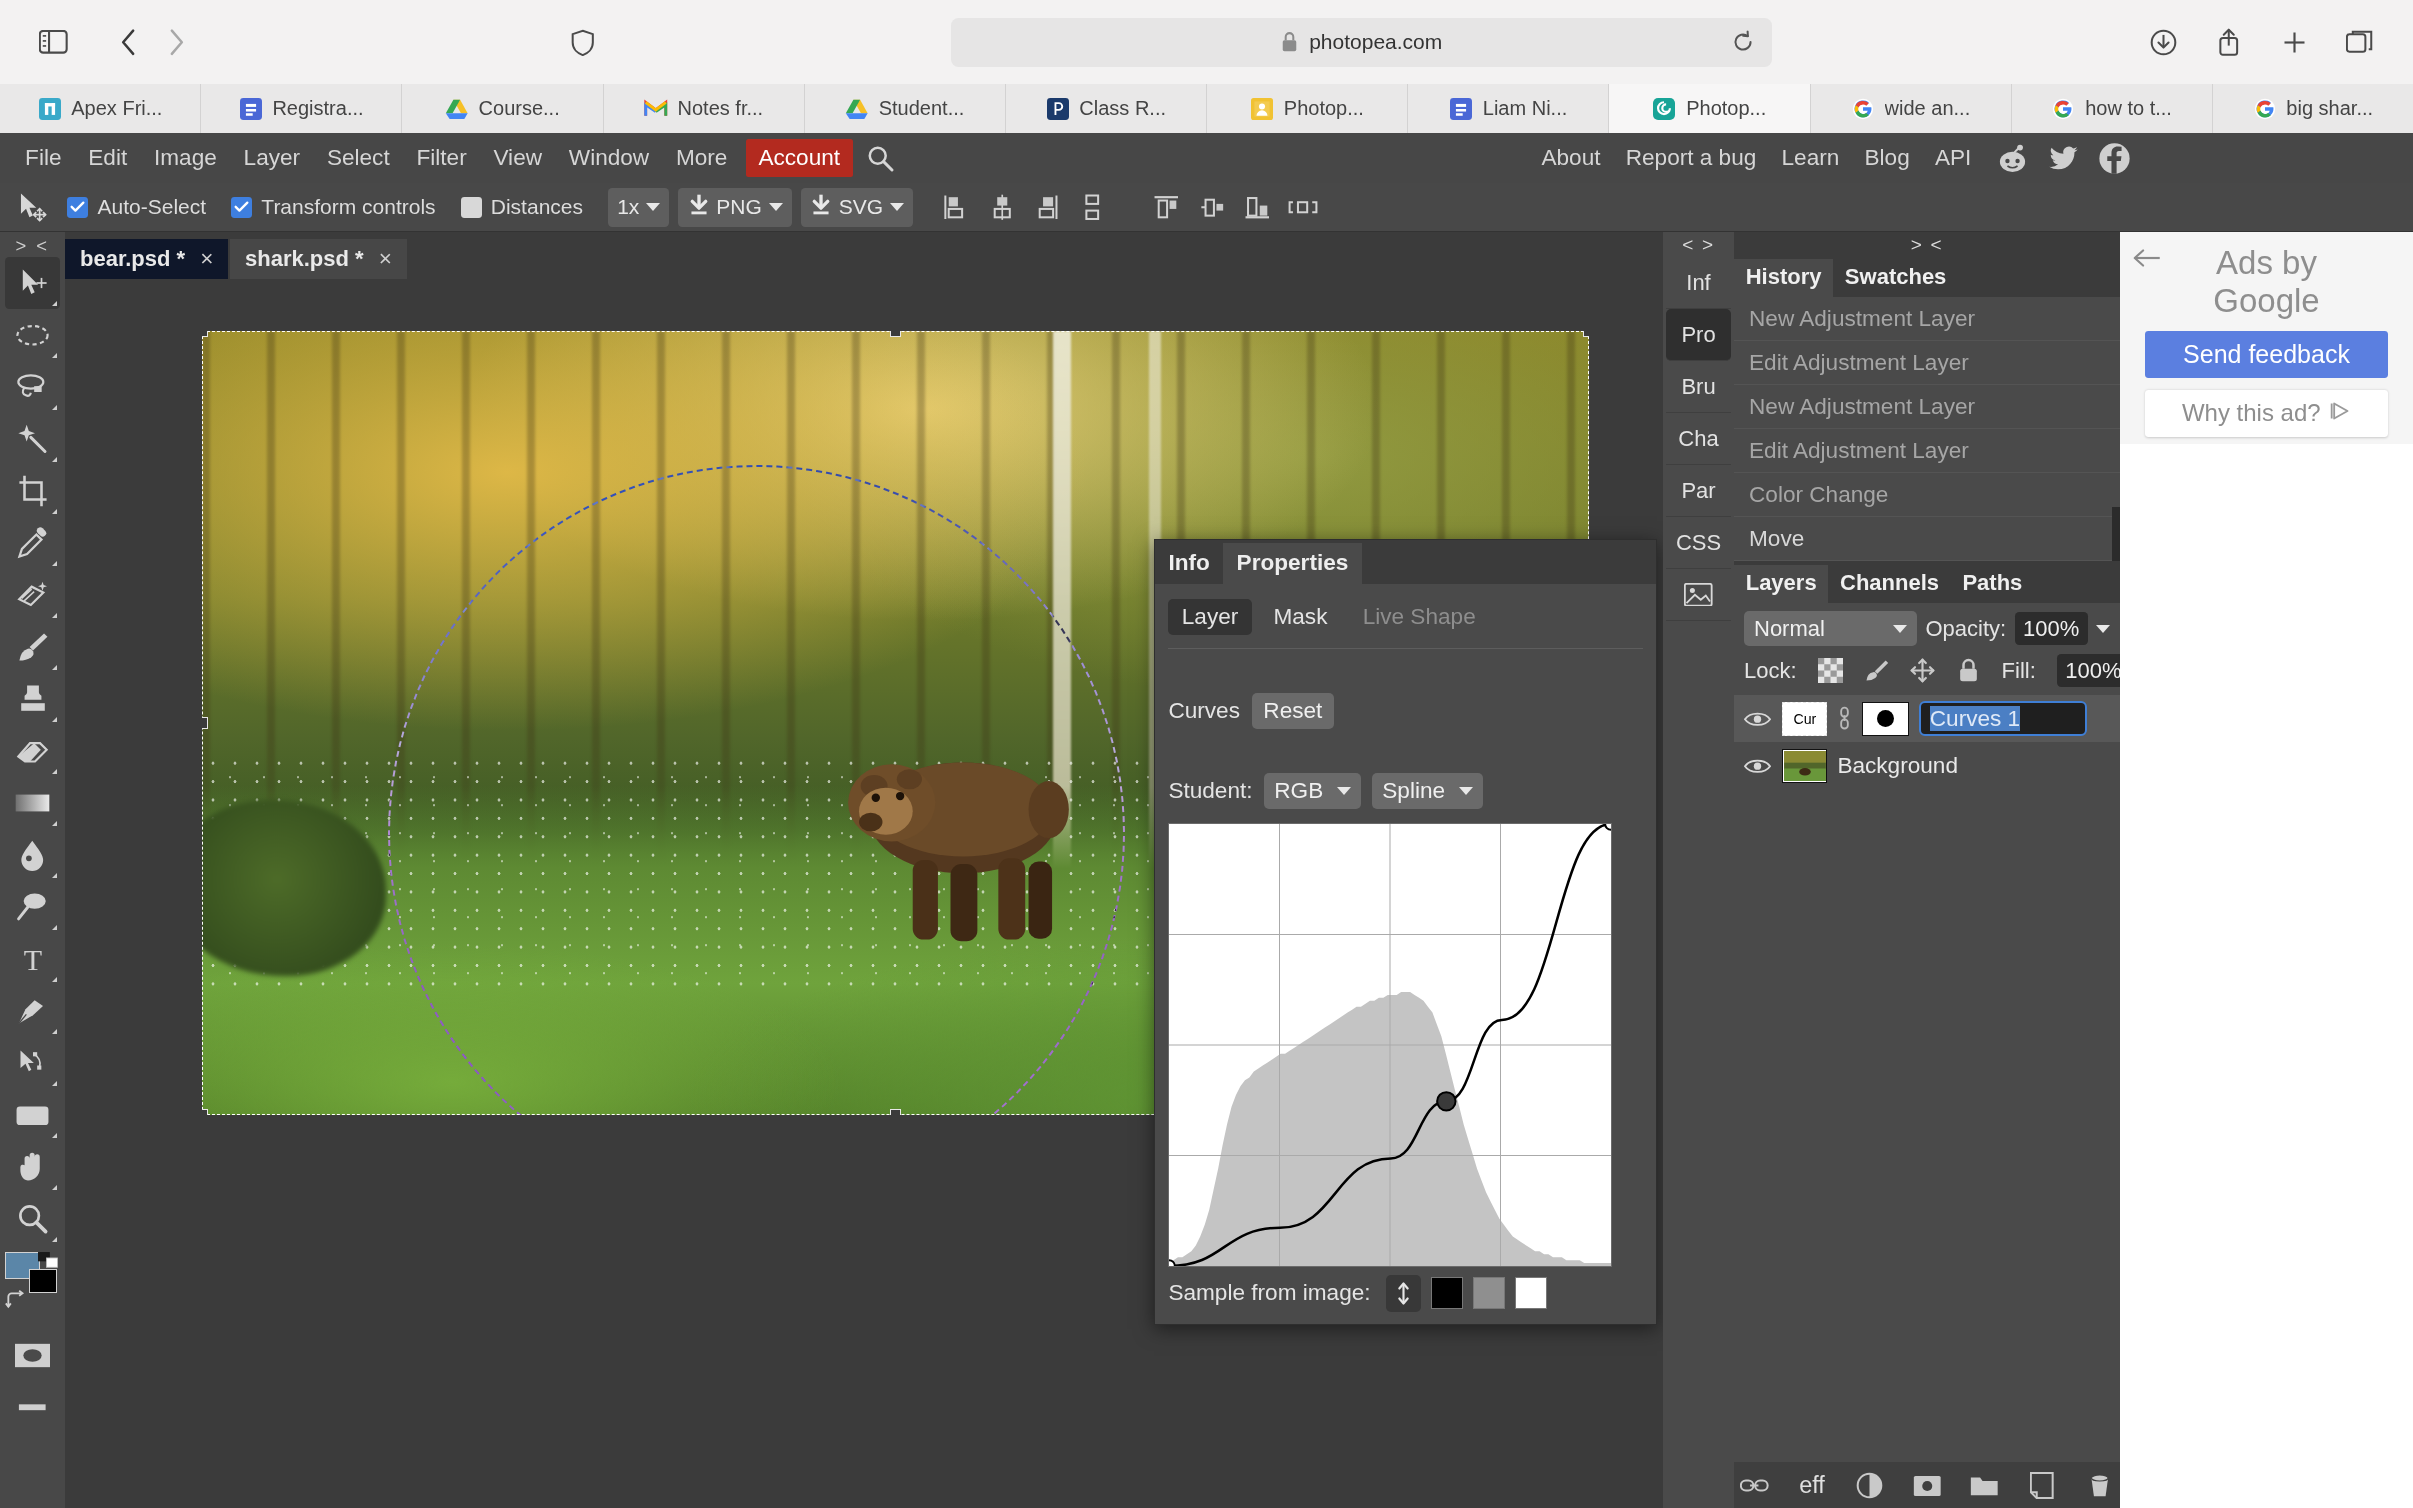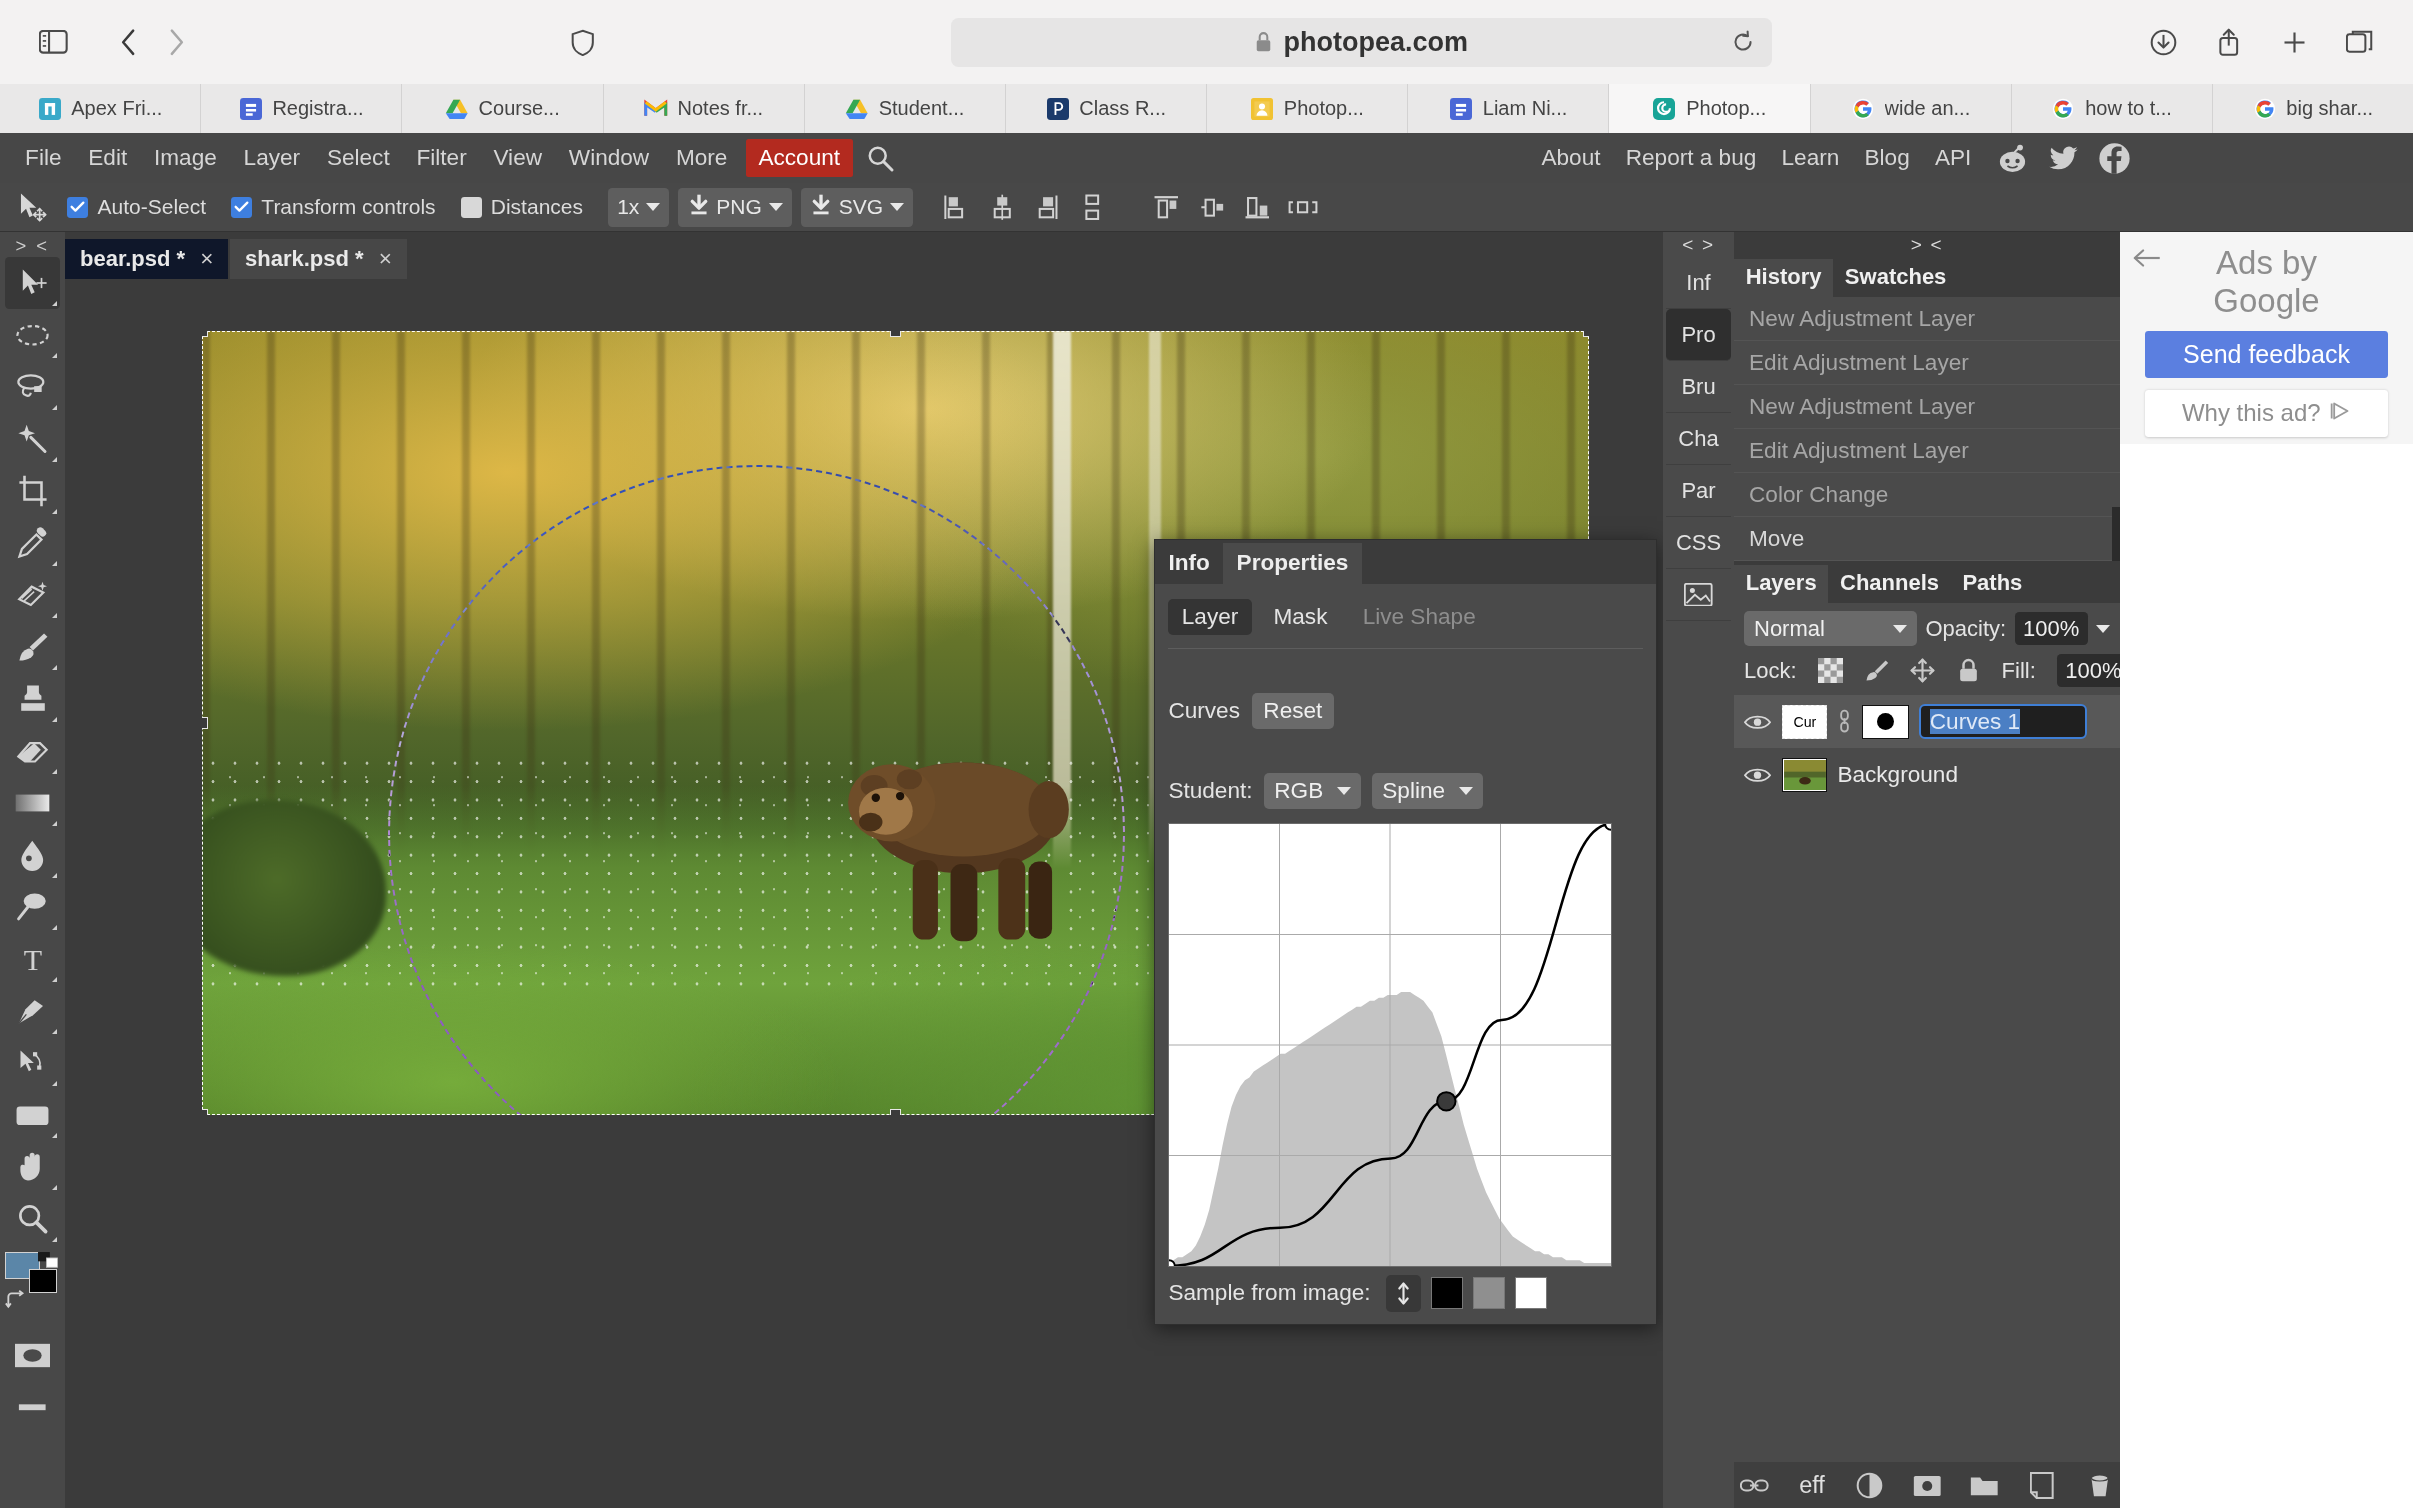--- a/index.html
+++ b/index.html
@@ -14,21 +14,21 @@
   #browser-toolbar {
     height:84px; display:flex; align-items:center; padding:0 30px; gap:0;
   }
   .bt-icon { width:47px; height:47px; display:flex; align-items:center; justify-content:center; color:#4a4a4a; }
   .bt-icon svg { display:block; }
   .nav-gap { width:28.5px; }
   #url-wrap { flex:1; display:flex; justify-content:center; }
   #url-bar {
     width:821px; height:49px; background:#e6e5e5; border-radius:7.5px;
     display:flex; align-items:center; justify-content:center; position:relative;
-    color:#333; font-size:27px;font-weight:bold;
+    color:#333; font-size:21px;
   }
   #url-bar .lock { margin-right:11.7px; display:flex; }
   #url-reload { position:absolute; right:18.4px; top:50%; transform:translateY(-50%); display:flex; }
   .right-icons { display:flex; align-items:center; gap:18.4px; margin-left:23.5px; }
   
   #tab-strip { height:49px; display:flex; background:#e9e8e8; }
   .btab {
     flex:1 1 0; min-width:0; display:flex; align-items:center; justify-content:center;
     gap:10px; font-size:20px; color:#444; border-right:0.8px solid #d3d2d2;
     background:#e9e8e8; position:relative; padding:0 5px;
@@ -175,21 +175,21 @@
   #hist-scroll { position:absolute; right:0; width:8.4px; background:#2b2b2b; }
   #layers-panel { flex:1; background:#4a4a4a; display:flex; flex-direction:column; min-height:0; }
   #layer-tabs { height:42px; display:flex; align-items:flex-end; background:#3b3b3b; }
   .ltab { font-size:22px; font-weight:bold; color:#f0f0f0; padding:5px 11.7px 6.7px; background:#3b3b3b;}
   .ltab.active { background:#4a4a4a; }
   .blendrow { display:flex; align-items:center; gap:8.4px; padding:8.4px 10px 3.4px; color:#e4e4e4; font-size:22px; }
   .blendsel { background:#6a6a6a; border-radius:5px; padding:4.2px 10px; width:176px; display:flex; align-items:center; justify-content:space-between; color:#f0f0f0; }
   .numfield { background:#2c2c2c; border-radius:4.2px; padding:3.4px 8.4px; color:#f0f0f0; font-size:22px; }
   .lockrow { display:flex; align-items:center; gap:21px; padding:5px 10px 8.4px; color:#e4e4e4; font-size:22px; }
   .lock-icon { width:28.5px; height:28.5px; display:flex; align-items:center; justify-content:center; }
-  .layer-row { height:53px; display:flex; align-items:center; gap:10px; padding:0 8.4px; }
+  .layer-row { height:47px; display:flex; align-items:center; gap:10px; padding:0 8.4px; }
   .layer-row.selected { background:#585858; }
   .eye { width:30px; height:25px; display:flex; align-items:center; justify-content:center; }
   .thumb { width:45px; height:34px; border:1.7px solid #111; background:#fff; display:flex; align-items:center; justify-content:center; overflow:hidden; }
   .thumb-adj { border:1.7px dashed #e4e4e4; background:#fff; color:#000; font-size:14.2px; }
   .maskthumb { width:47px; height:34px; border:1.7px solid #111; background:#fff; display:flex; align-items:center; justify-content:center; }
   .maskthumb .dot { width:17px; height:17px; border-radius:50%; background:#000; }
   .layer-name { color:#e9e9e9; font-size:22.6px; }
   .rename-input {
     background:#1f1f1f; border:2.5px solid #3f7fd6; border-radius:5.9px; color:#cfe0f5;
     font-size:22.6px; padding:2.5px 8.4px; width:168px; font-family:"Liberation Sans", sans-serif;

